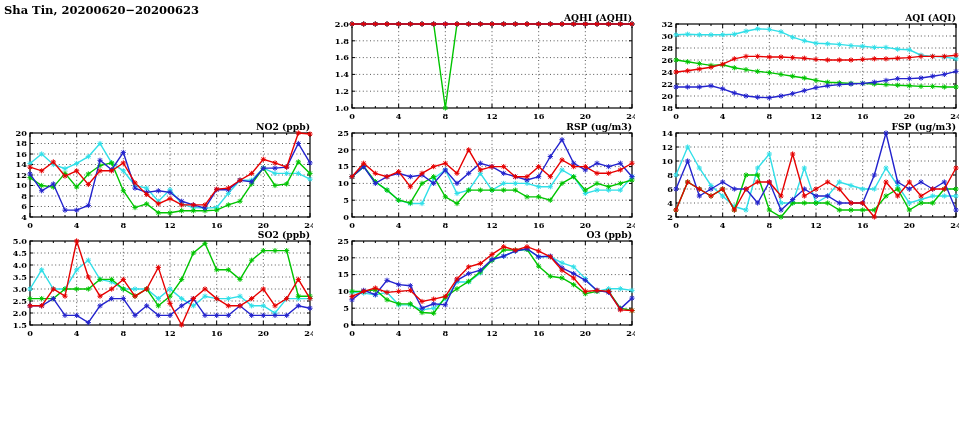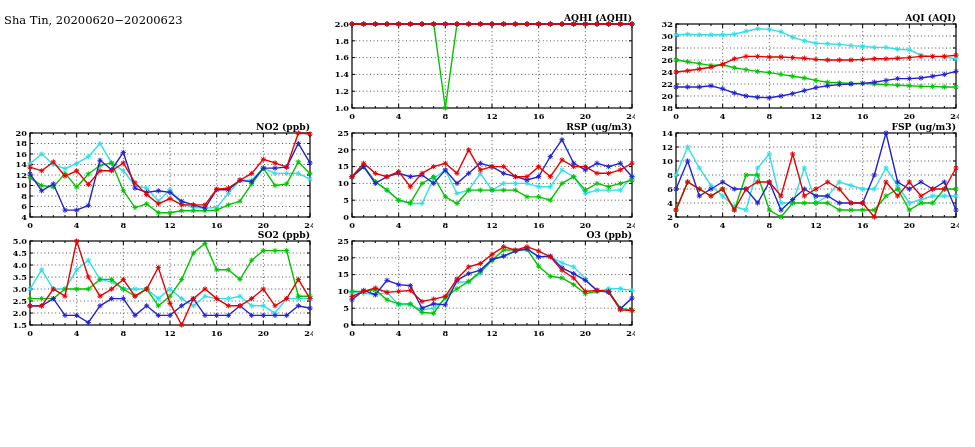--- a/index.html
+++ b/index.html
@@ -1,18 +1,18 @@
 <!DOCTYPE html>
 <html><head>
 <meta charset="utf-8">
 <style>
   html,body{margin:0;padding:0;background:#fff;}
   body{width:975px;height:447px;position:relative;overflow:hidden;
        font-family:"DejaVu Serif",serif;color:#000;}
-  .page-title{position:absolute;left:4px;top:13px;font-size:11.5px;font-weight:normal;white-space:nowrap;}
+  .page-title{position:absolute;left:4px;top:3px;font-size:11.5px;font-weight:bold;white-space:nowrap;}
   .chart{position:absolute;width:307px;height:112px;}
 </style>
 </head>
 <body>
 
 <div>
   <div class="page-title">Sha Tin, 20200620−20200623</div>
   <div class="chart" style="left:328px;top:10px"><svg width="307" height="112" viewBox="0 0 307 112" font-family="DejaVu Serif, serif" font-weight="bold">
         <line x1="70.67" y1="14" x2="70.67" y2="98" stroke="#444" stroke-width="0.9" stroke-dasharray="1 2.6"></line>
         <line x1="117.33" y1="14" x2="117.33" y2="98" stroke="#444" stroke-width="0.9" stroke-dasharray="1 2.6"></line>

